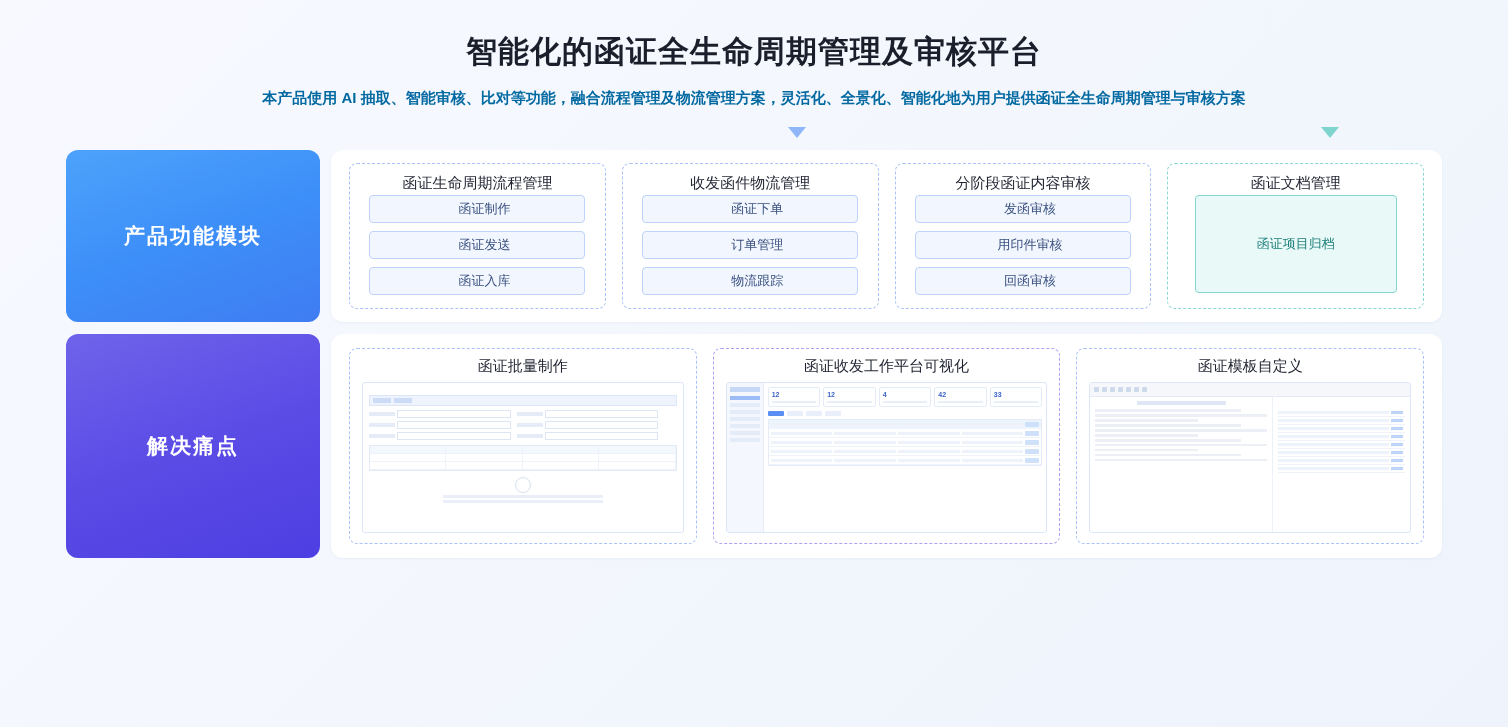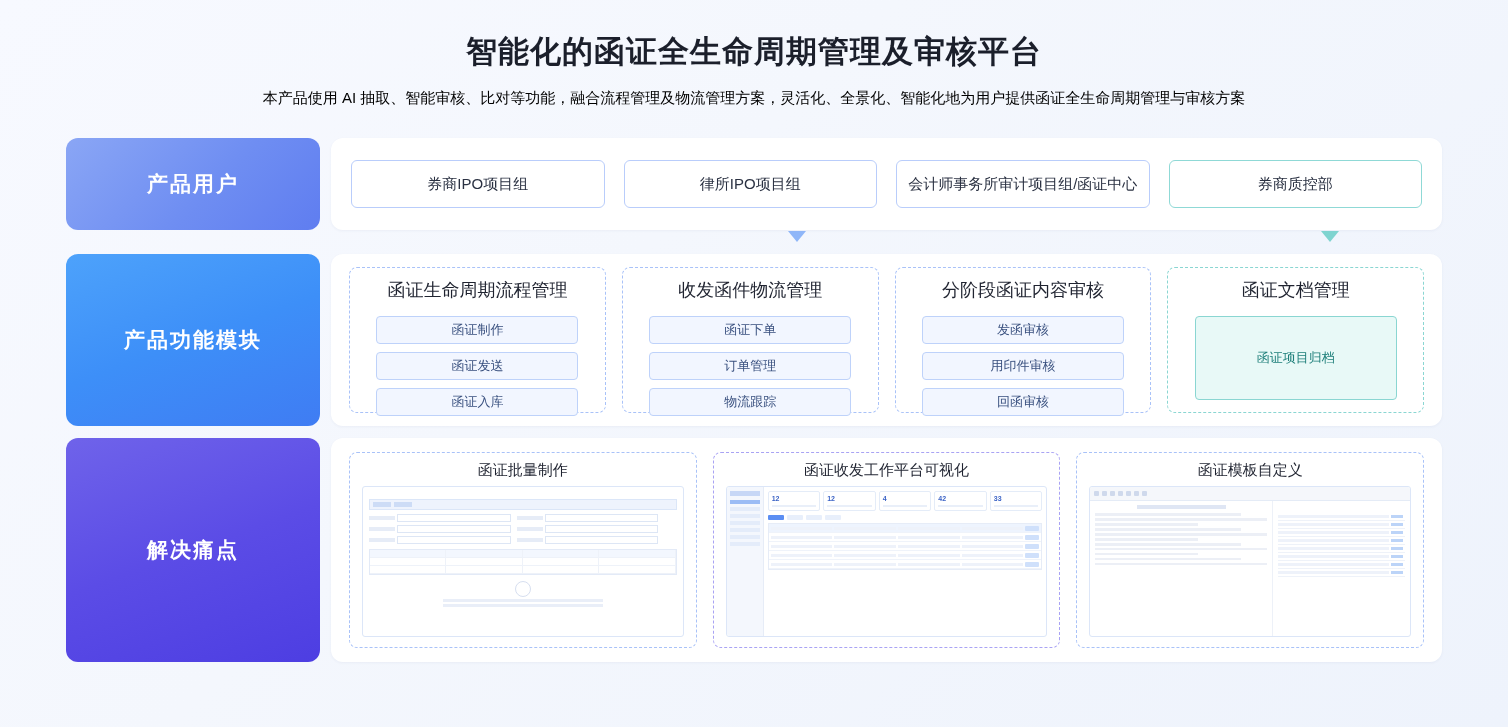--- a/index.html
+++ b/index.html
@@ -29,22 +29,23 @@
   .title {
     font-size: 31px;
     font-weight: bold;
     letter-spacing: 1px;
     color: #1b1f2b;
     line-height: 44px;
   }
   .subtitle {
     margin-top: 12px;
     font-size: 15px;
-    color: #000000;
+    color: #0369a1;
     line-height: 24px;
+    font-weight: bold;
   }
 
   
   .rows {
     margin-top: 28px;
     padding: 0 66px 0 66px;
     display: flex;
     flex-direction: column;
     gap: 12px;
   }
@@ -135,23 +136,23 @@
     border: 1px dashed #a9c2f8;
     border-radius: 8px;
     box-sizing: border-box;
     padding: 10px 20px 12px;
     display: flex;
     flex-direction: column;
     align-items: center;
   }
   .module.accent { border-color: #8ad6d2; }
   .module-title {
-    font-size: 18px;
+    font-size: 15px;
     color: #1f2330;
-    margin-bottom: 14px;
+    margin-bottom: 2px;
     white-space: nowrap;
   }
   .module-items {
     width: 100%;
     display: flex;
     flex-direction: column;
     gap: 8px;
     align-items: center;
   }
   .module-item {
@@ -159,20 +160,21 @@
     max-width: 200px;
     height: 26px;
     border: 1px solid #bed2fa;
     border-radius: 4px;
     background: #f2f6ff;
     display: flex;
     align-items: center;
     justify-content: center;
     font-size: 13px;
     color: #39507f;
+    padding-left: 14px;
   }
   .module.accent .module-box {
     width: 100%;
     max-width: 200px;
     height: 96px;
     border: 1px solid #8ad6d2;
     border-radius: 4px;
     background: #e8f9f7;
     display: flex;
     align-items: center;
@@ -280,29 +282,20 @@
 
 <div class="page">
 
   <div class="header">
     <div class="title">智能化的函证全生命周期管理及审核平台</div>
     <div class="subtitle">本产品使用 AI 抽取、智能审核、比对等功能，融合流程管理及物流管理方案，灵活化、全景化、智能化地为用户提供函证全生命周期管理与审核方案</div>
   </div>
 
   <div class="rows">
 
-    <div class="row users">
-      <div class="row-label users">产品用户</div>
-      <div class="row-body">
-        <div class="user-chip">券商IPO项目组</div>
-        <div class="user-chip">律所IPO项目组</div>
-        <div class="user-chip">会计师事务所审计项目组/函证中心</div>
-        <div class="user-chip accent">券商质控部</div>
-      </div>
-    </div>
 
     <div class="arrows">
       <div class="arrow a1"></div>
       <div class="arrow a2"></div>
     </div>
 
     <div class="row modules">
       <div class="row-label modules">产品功能模块</div>
       <div class="row-body">
 

